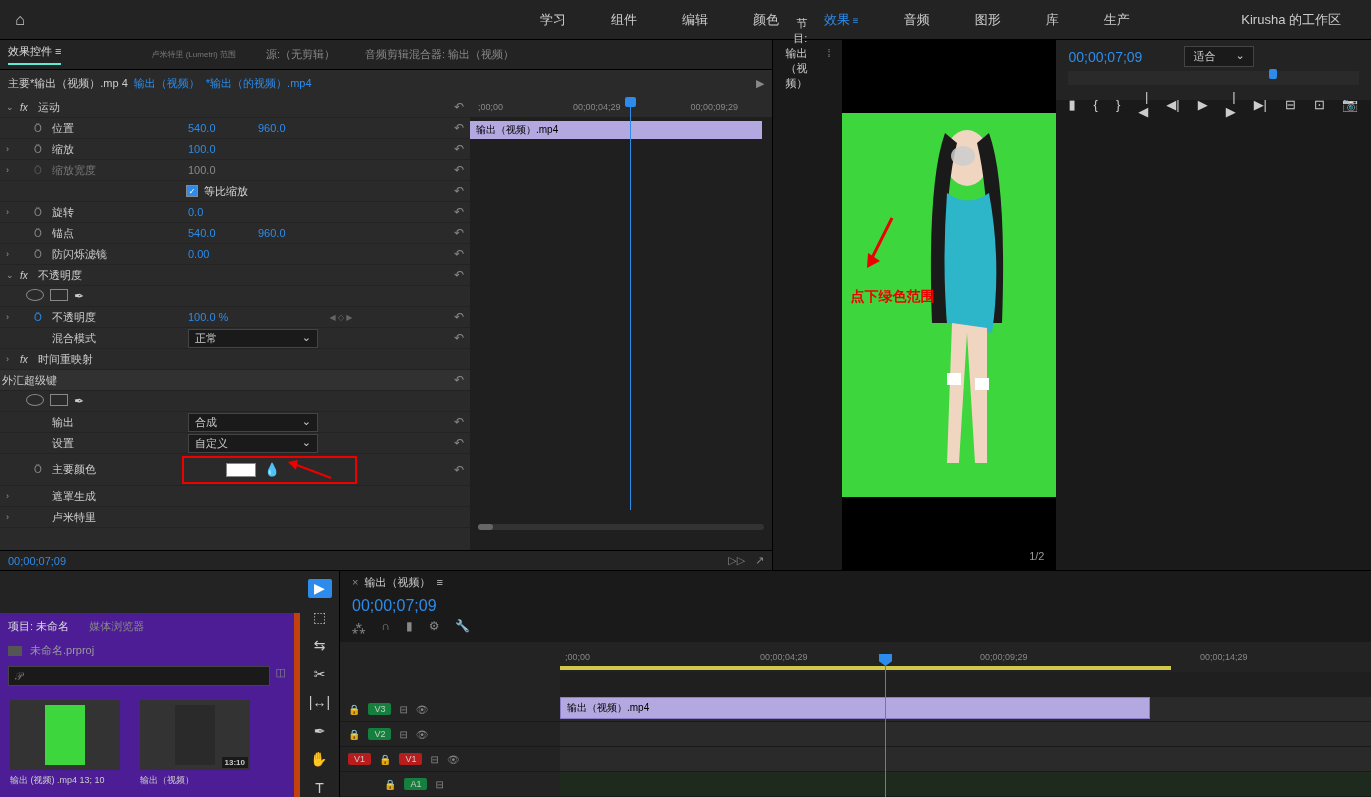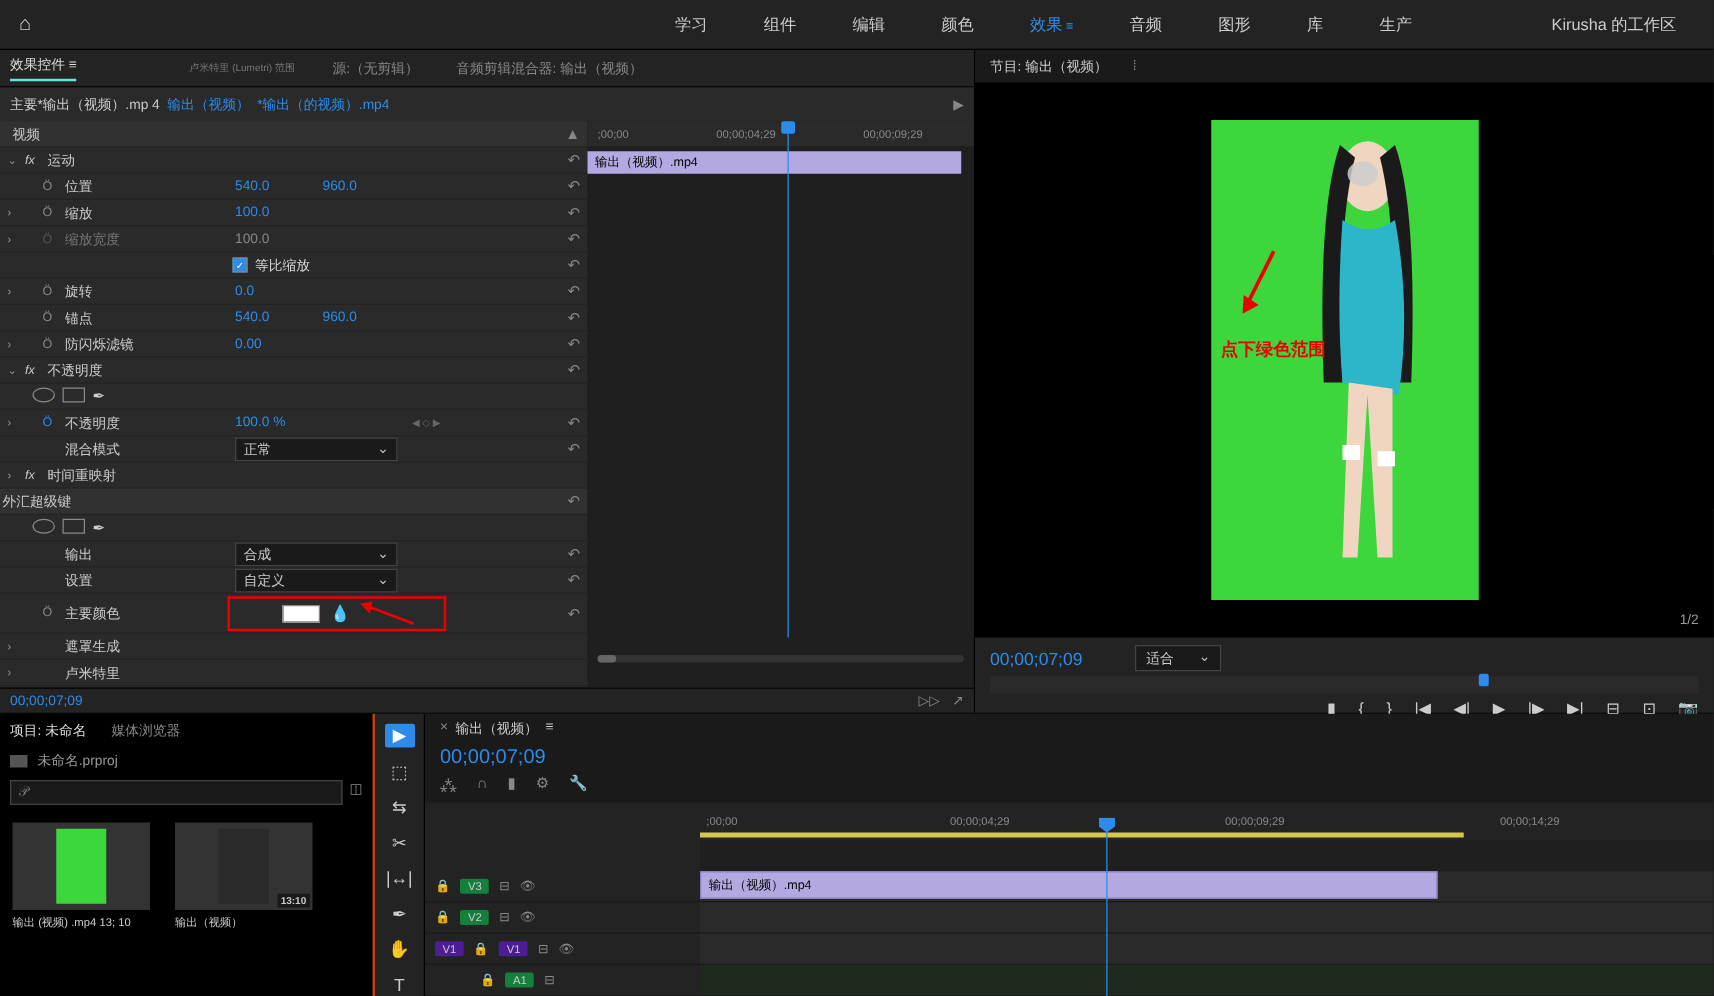--- a/index.html
+++ b/index.html
@@ -53,40 +53,40 @@
 .ec-footer-icons { margin-left: auto; display: flex; gap: 10px; color: #888; }
 
 .ec-right { flex: 1; background: #1f1f1f; position: relative; }
 .mini-timeline-header { height: 20px; background: #2a2a2a; display: flex; align-items: center; color: #888; font-size: 9px; padding-left: 8px; gap: 70px; }
 .mini-clip { position: absolute; top: 24px; left: 0; right: 10px; height: 18px; background: #b3a8e0; color: #000; font-size: 10px; padding: 2px 6px; }
 .mini-playhead { position: absolute; top: 4px; bottom: 40px; left: 160px; width: 1px; background: #2d8ceb; }
 .mini-playhead::before { content: ""; position: absolute; top: -4px; left: -5px; width: 11px; height: 10px; background: #2d8ceb; border-radius: 2px; }
 .mini-scrollbar { position: absolute; bottom: 20px; left: 8px; right: 8px; height: 6px; background: #333; border-radius: 3px; }
 .mini-scroll-thumb { position: absolute; left: 0; width: 15px; height: 6px; background: #666; border-radius: 3px; }
 
-.right-panel { flex: 1; background: #1a1a1a; display: flex; flex-direction: column; text-align: right; }
+.right-panel { flex: 1; background: #1a1a1a; display: flex; flex-direction: row; text-align: right; }
 .program-header { height: 26px; display: flex; align-items: center; padding: 0 12px; color: #ccc; font-size: 11px; }
 .program-monitor { flex: 1; background: #000; display: flex; align-items: center; justify-content: center; position: relative; }
 .green-screen { width: 214px; height: 384px; background: #3dd63d; position: relative; overflow: hidden; }
 .person-figure { position: absolute; left: 55px; top: 10px; width: 130px; height: 370px; }
 .annotation-text { position: absolute; left: 8px; top: 175px; color: #e00; font-size: 14px; font-weight: bold; }
 .annotation-arrow { position: absolute; left: 20px; top: 100px; }
 .page-indicator { position: absolute; right: 12px; bottom: 8px; color: #999; font-size: 11px; }
 
 .program-controls { height: 60px; background: #232323; padding: 6px 12px; }
 .pc-row1 { display: flex; align-items: center; gap: 12px; }
 .timecode-display { color: #2d8ceb; font-size: 14px; }
 .fit-dropdown { background: #1a1a1a; border: 1px solid #444; color: #ccc; padding: 2px 8px; font-size: 11px; display: flex; gap: 20px; cursor: pointer; }
 .pc-scrubber { height: 14px; margin: 4px 0; position: relative; background: #2a2a2a; }
 .pc-scrub-marker { position: absolute; left: 69%; top: -2px; width: 8px; height: 10px; background: #2d8ceb; border-radius: 2px; }
 .pc-buttons { display: flex; justify-content: flex-end; gap: 18px; align-items: center; color: #ccc; font-size: 13px; }
 .pc-btn { cursor: pointer; }
 
 .bottom-layout { display: flex; height: 227px; border-top: 1px solid #000; }
-.project-panel { width: 300px; background: #000000; border-right: 2px solid #c2410c; }
+.project-panel { width: 300px; background: #4c1d95; border-right: 6px solid #c2410c; margin-top: 42px; }
 .pp-tabs { height: 26px; display: flex; align-items: center; padding: 0 8px; gap: 20px; font-size: 11px; }
 .pp-tab { color: #888; cursor: pointer; }
 .pp-tab.active { color: #ddd; }
 .pp-path { padding: 4px 8px; display: flex; align-items: center; gap: 8px; color: #999; font-size: 11px; }
 .pp-folder-icon { width: 14px; height: 10px; background: #555; }
 .pp-search { margin: 4px 8px; display: flex; gap: 6px; }
 .pp-search-input { flex: 1; background: #1a1a1a; border: 1px solid #444; color: #ccc; padding: 3px 6px; font-size: 11px; }
 .pp-thumbs { display: flex; gap: 20px; padding: 10px; }
 .pp-thumb { width: 110px; }
 .pp-thumb-img { width: 100%; height: 70px; background: #333; display: flex; align-items: center; justify-content: center; position: relative; }
@@ -101,21 +101,21 @@
 
 .timeline-panel { flex: 1; background: #1a1a1a; display: flex; flex-direction: column; }
 .tl-header { height: 26px; display: flex; align-items: center; padding: 0 12px; color: #ccc; font-size: 11px; }
 .tl-close { color: #888; margin-right: 6px; cursor: pointer; }
 .tl-timecode-row { display: flex; align-items: center; padding: 4px 12px; gap: 12px; }
 .tl-timecode { color: #2d8ceb; font-size: 16px; }
 .tl-icons-row { display: flex; gap: 16px; padding: 0 12px 6px; color: #888; font-size: 12px; }
 .tl-ruler-area { flex: 1; display: flex; }
 .tl-track-headers { width: 220px; background: #232323; }
 .tl-track-row { height: 25px; display: flex; align-items: center; gap: 8px; padding: 0 8px; border-bottom: 1px solid #1a1a1a; font-size: 10px; color: #ccc; }
-.tl-track-label { background: #4c1d95; padding: 1px 6px; border-radius: 2px; font-size: 9px; }
+.tl-track-label { background: #b91c1c; padding: 1px 6px; border-radius: 2px; font-size: 9px; }
 .tl-track-label.dim { background: #15803d; }
 .tl-lock { color: #888; cursor: pointer; }
 .tl-eye { color: #888; cursor: pointer; }
 .tl-toggle { color: #888; cursor: pointer; }
 
 .tl-tracks { flex: 1; position: relative; background: #1f1f1f; }
 .tl-ruler { height: 30px; background: #232323; display: flex; align-items: center; color: #888; font-size: 9px; position: relative; }
 .tl-ruler-mark { position: absolute; }
 .tl-yellow-bar { position: absolute; top: 24px; left: 0; right: 200px; height: 4px; background: #d4c84a; }
 .tl-playhead { position: absolute; top: 18px; bottom: 0; left: 325px; width: 1px; background: #2d8ceb; z-index: 5; }
@@ -154,24 +154,20 @@
     <div class="ec-header">
       <span class="ec-header-main">主要*输出（视频）.mp 4</span>
       <span class="ec-header-link">输出（视频）</span>
       <span class="ec-header-link">*输出（的视频）.mp4</span>
       <span class="ec-header-play">▶</span>
     </div>
 
     <div class="effect-controls">
       <div class="ec-left">
 
-        <div class="ec-row section">
-          <span class="ec-label">视频</span>
-          <span class="ec-reset">▲</span>
-        </div>
 
         <div class="ec-row">
           <span class="ec-toggle">⌄</span>
           <span class="ec-fx">fx</span>
           <span class="ec-label">运动</span>
           <span class="ec-reset">↶</span>
         </div>
 
         <div class="ec-row">
           <span class="ec-toggle"></span>

